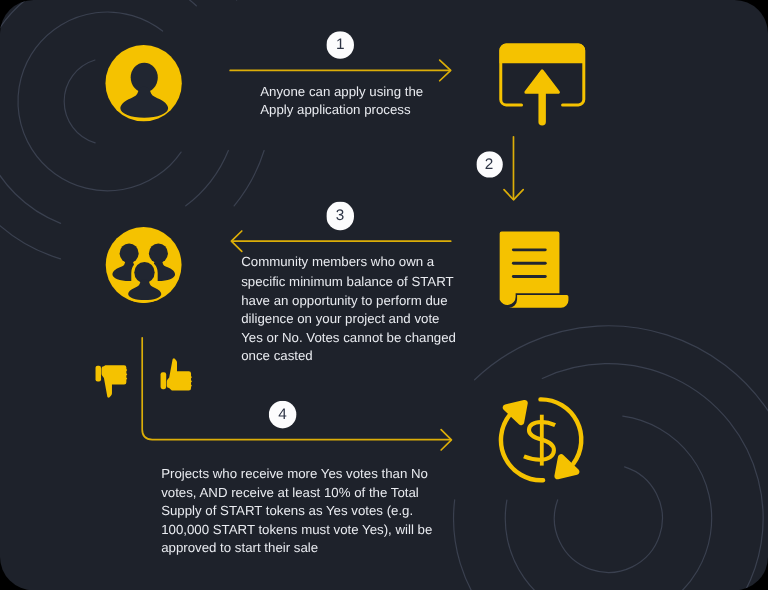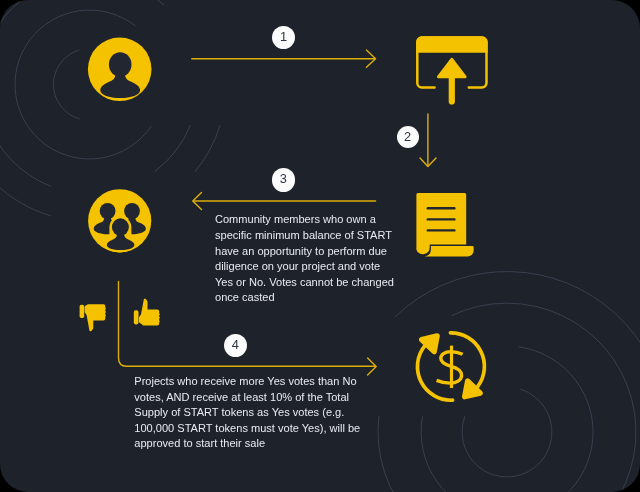--- a/index.html
+++ b/index.html
@@ -115,16 +115,17 @@
       <rect x="133.8" y="310.2" width="4.7" height="14.2" rx="1.8"></rect>
       <path d="M143.2 325.4h14.1a1.9 1.9 0 0 0 1.9-1.9v-1.2l0.7-0.9-0.7-1v-1.6l0.8-1-0.8-1v-1.5l0.7-1-0.7-1v-2a1.9 1.9 0 0 0-1.9-1.9h-9.8v-7.3a2.6 2.6 0 0 0-0.6-1.7l-1.2-1.4a1.1 1.1 0 0 0-1.9 0.5l-2.8 15-1.4 1.8a3 3 0 0 0-0.6 1.8v3.4a1.9 1.9 0 0 0 1.9 1.9z"></path>
     </g>
   </svg>
 
   <div class="num" style="left:272px;top:26px;width:23px;height:23px">1</div>
   <div class="num" style="left:396.5px;top:126px;width:22px;height:22px">2</div>
   <div class="num" style="left:271.5px;top:168px;width:23.5px;height:23.5px">3</div>
   <div class="num" style="left:223.8px;top:333.7px;width:23.2px;height:23.2px">4</div>
 
-  <div class="txt" style="left:215px;top:212.4px;width:181px">Community members who own a specific minimum balance of START have an opportunity to perform due diligence on your project and vote Yes or No. Votes cannot be changed once casted</div>
-  <div class="txt" style="left:134.3px;top:374px;width:236px">Projects who receive more Yes votes than No votes, AND receive at least 10% of the Total Supply of START tokens as Yes votes (e.g. 100,000 START tokens must vote Yes), will be approved to start their sale</div>
+  <div class="txt" style="left:216.9px;top:69.9px;width:141px">Anyone can apply using the Apply application process</div>
+  <div class="txt" style="left:201px;top:212.4px;width:181px">Community members who own a specific minimum balance of START have an opportunity to perform due diligence on your project and vote Yes or No. Votes cannot be changed once casted</div>
+  <div class="txt" style="left:134.3px;top:388px;width:236px">Projects who receive more Yes votes than No votes, AND receive at least 10% of the Total Supply of START tokens as Yes votes (e.g. 100,000 START tokens must vote Yes), will be approved to start their sale</div>
 
 </div>
 
 </body></html>

